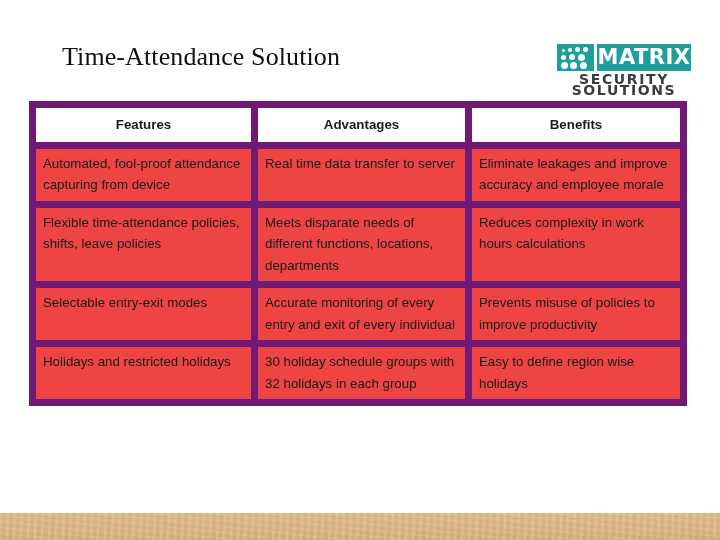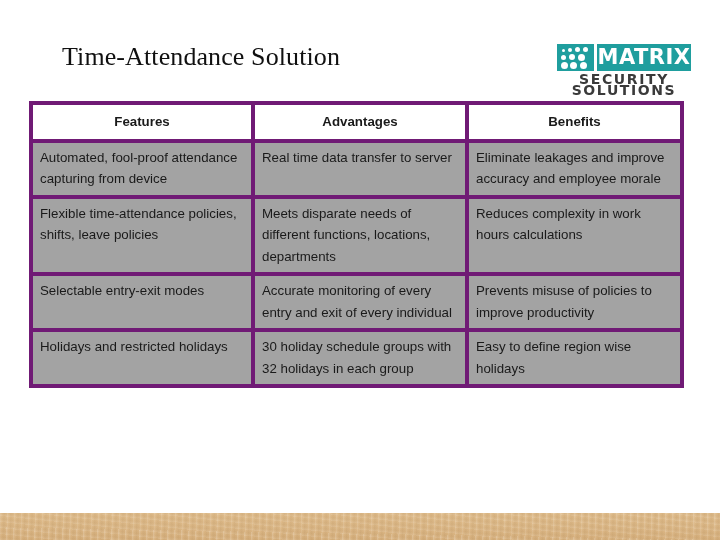--- a/index.html
+++ b/index.html
@@ -99,36 +99,36 @@
     table-layout: fixed;
     font-size: 13.3px;
     color: #1a1a1a;
   }
   table.matrix col.c1 { width: 222px; }
   table.matrix col.c2 { width: 214px; }
   table.matrix col.c3 { width: 215px; }
 
   table.matrix th,
   table.matrix td {
-    border: 4px solid #701a75;
+    border: 7px solid #701a75;
     vertical-align: top;
     padding: 4px 7px 5px 7px;
     line-height: 1.62;
     font-weight: 400;
   }
   table.matrix th {
     text-align: center;
     font-weight: 700;
     background: #ffffff;
     padding-top: 6px;
     padding-bottom: 6px;
     font-size: 13.3px;
   }
   table.matrix tr.shaded td {
-    background: #a3a3a3;
+    background: #ef4444;
     margin-top: 43px;
   }
   table.matrix tr.plain td {
     background: #ffffff;
   }
 
   
   .bottom-band {
     position: absolute;
     left: 0;

